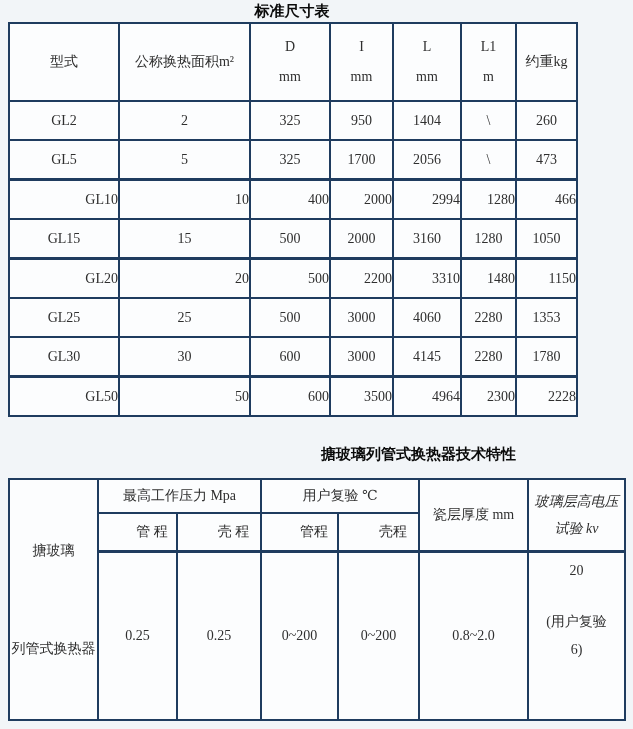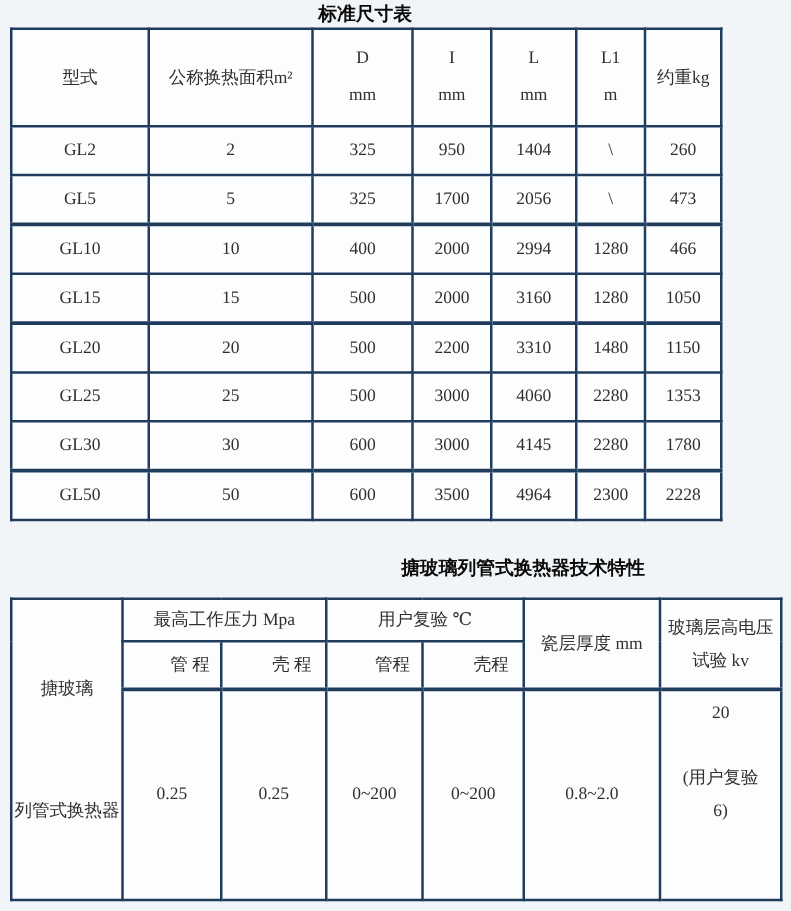--- a/index.html
+++ b/index.html
@@ -25,33 +25,33 @@
   #t1{position:absolute;left:8px;top:22px;width:568px;border:2px solid #17365d;}
   #t2{position:absolute;left:8px;top:478px;width:616px;border:2px solid #17365d;}
   td,th{
     border:2px solid #1f3c5f;
     text-align:center;vertical-align:middle;
     padding:0;font-weight:normal;color:#2f2f2f;
     overflow:hidden;
   }
   #t1 thead th{height:76px;}
   #t1 tbody td{height:37px;}
-  #t1 tr.thick td{border-top-width:3px;}
+  #t1 tr.thick td{border-top-width:3px;text-align:right;}
   .hstack{display:flex;flex-direction:column;align-items:center;justify-content:center;gap:14px;}
   .line:empty{display:none;}
   
   #t2 .gh{height:32px;}
   #t2 .sh{height:36px;padding-left:29px;}
   #t2 tr.data td{height:166px;border-top-width:3px;}
   #t2 .label-cell{border-top-width:2px;}
   .label-stack{display:flex;flex-direction:column;align-items:center;justify-content:center;gap:80px;height:100%;}
   .kv-stack{display:flex;flex-direction:column;align-items:center;justify-content:flex-start;padding-top:10px;height:100%;box-sizing:border-box;}
   .kv-stack .l1{margin-bottom:34px;}
   .kv-stack .l3{margin-top:11px;}
-  .two-line{display:flex;flex-direction:column;align-items:center;justify-content:center;gap:9px;}
+  .two-line{display:flex;flex-direction:column;align-items:center;justify-content:center;gap:9px;font-style:italic;}
 </style>
 </head>
 <body>
 
 <div class="page">
 
   <div class="tbl-title title1">标准尺寸表</div>
 
   <table id="t1">
     <colgroup>

